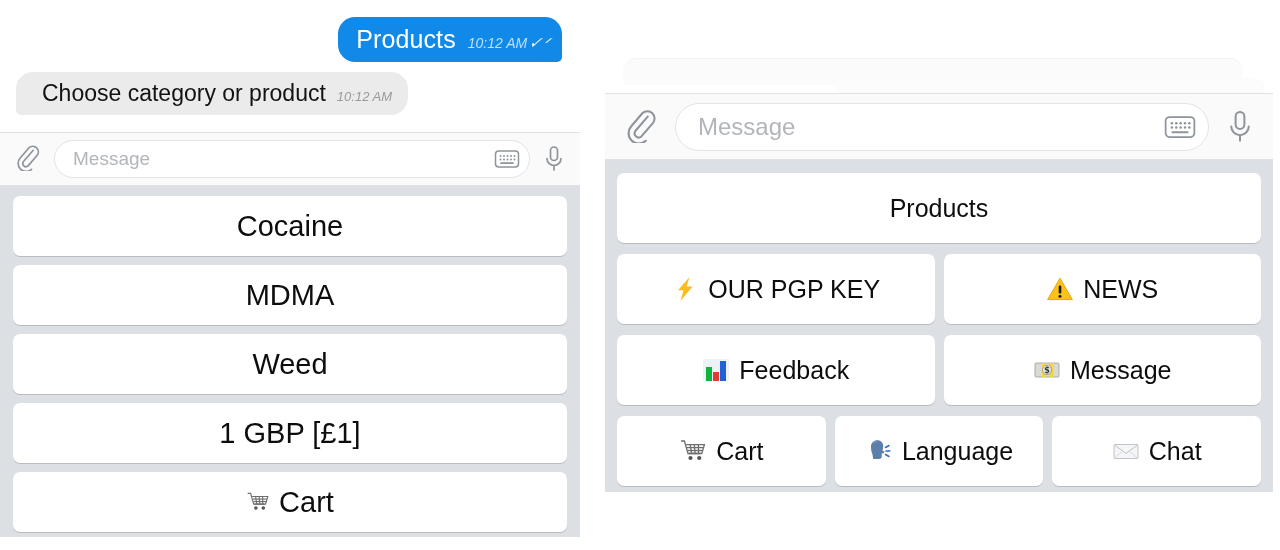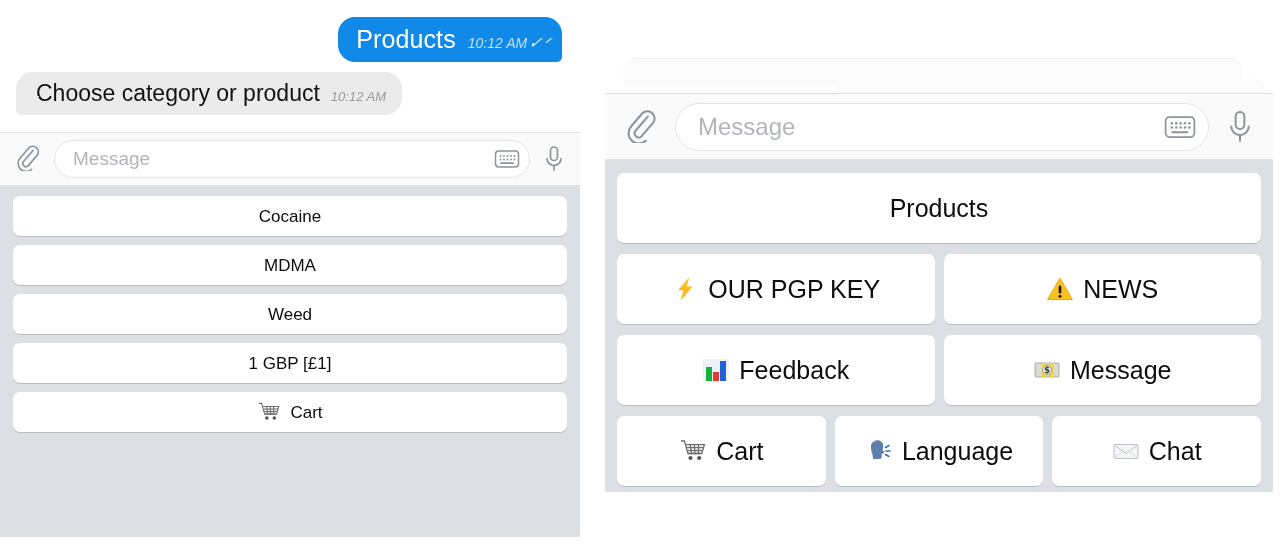--- a/index.html
+++ b/index.html
@@ -95,20 +95,21 @@
     left: 16px;
     top: 72px;
     background: #ebebeb;
     color: #121212;
     border-radius: 17px 17px 17px 5px;
     padding: 8px 16px 9px 20px;
   }
   .bubble-in .btext {
     font-size: 23px;
     line-height: 26px;
+    margin-left: 6px;
   }
   .bubble-in .btime {
     font-size: 13px;
     font-style: italic;
     color: #9a9a9a;
     margin-left: 11px;
     white-space: nowrap;
   }
   .tail-in {
     position: absolute;
@@ -192,21 +193,21 @@
     background: #ffffff;
     border-radius: 7px;
     box-shadow: 0 1px 0 rgba(0,0,0,0.16);
     display: flex;
     align-items: center;
     justify-content: center;
     color: #0d0d0d;
     text-align: center;
     user-select: none;
   }
-  .kb-left .kb-btn { height: 40px; font-size: 17px; }
+  .kb-left .kb-btn { height: 60px; font-size: 29px; }
   .kb-right .kb-btn { height: 70px; font-size: 25px; }
   .kb-btn .lbl { line-height: 1; }
 
   
   .glyph { display: inline-flex; align-items: center; justify-content: center; margin-right: 9px; }
   .kb-left .glyph { width: 24px; height: 24px; }
   .kb-right .glyph { width: 28px; height: 28px; }
 
   
   .panel-right {

